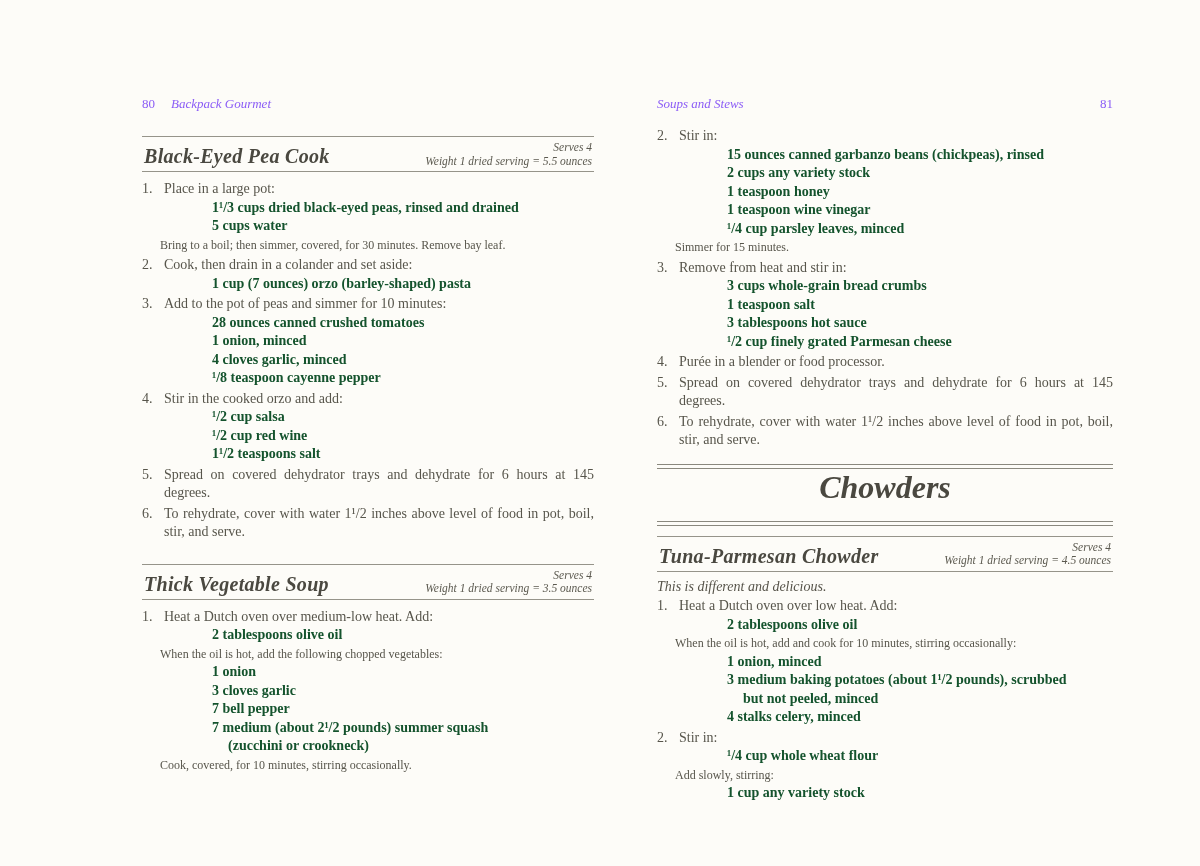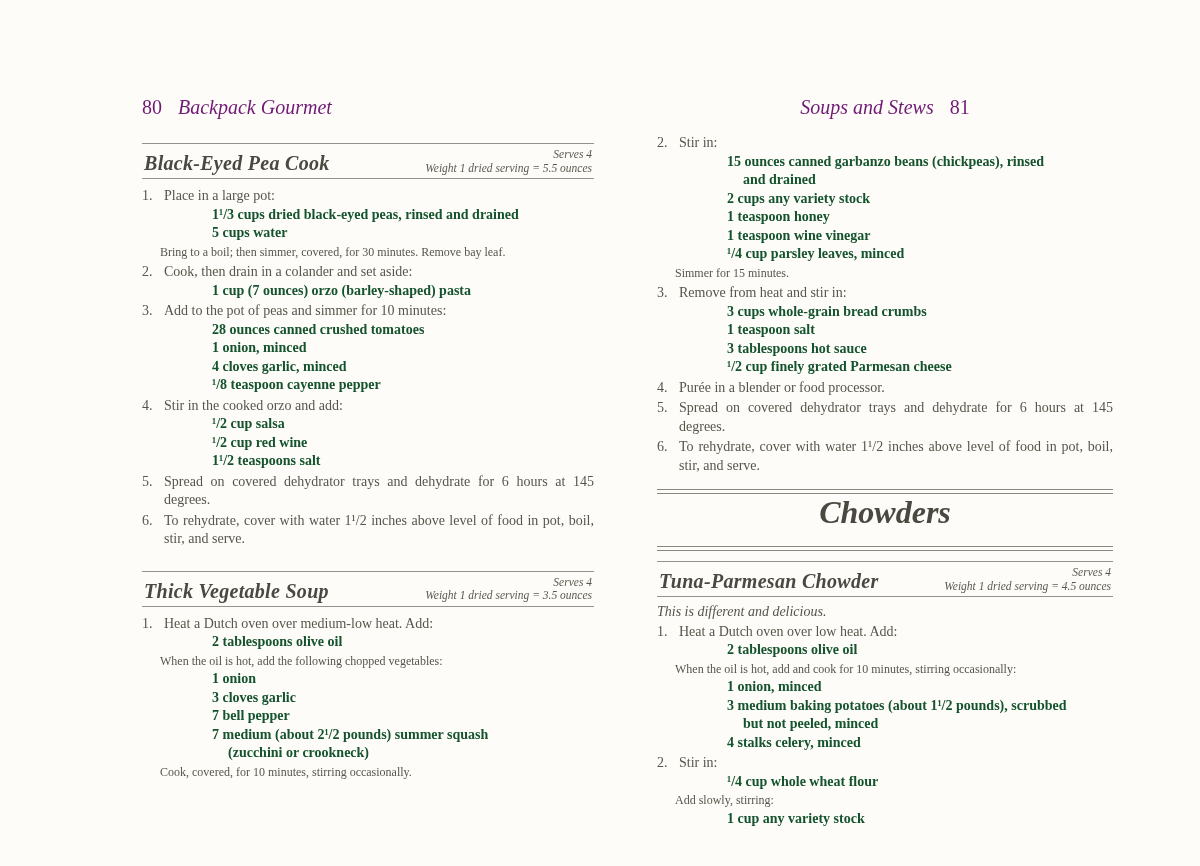--- a/index.html
+++ b/index.html
@@ -10,23 +10,23 @@
     color: #57554b;
     position: relative;
     overflow: hidden;
   }
   .page { position: absolute; top: 96px; }
   .page.left  { left: 142px; width: 452px; }
   .page.right { left: 657px; width: 456px; }
 
   .page-header {
     display: flex; align-items: baseline; gap: 16px;
-    font-size: 20px; color: #701a75;
-  }
-  .page-header.right-align { justify-content: center; }
+    font-size: 13px; color: #8b5cf6;
+  }
+  .page-header.right-align { justify-content: space-between; }
   .page-header .italic { font-style: italic; }
   .page.left .page-header { margin-bottom: 24px; }
   .page.right .page-header { margin-bottom: 15px; }
 
   .title-block {
     border-top: 1px solid #96948a;
     border-bottom: 1px solid #96948a;
     padding: 4px 2px 3px 2px;
     display: flex; justify-content: space-between; align-items: flex-end;
   }
@@ -180,21 +180,20 @@
   </div>
 
   <div class="steps">
 
     <div class="step">
       <div class="step-line">
         <span class="step-num">2.</span>
         <span>Stir in:</span>
       </div>
       <div class="ing">15 ounces canned garbanzo beans (chickpeas), rinsed</div>
-      <div class="ing cont">and drained</div>
       <div class="ing">2 cups any variety stock</div>
       <div class="ing">1 teaspoon honey</div>
       <div class="ing">1 teaspoon wine vinegar</div>
       <div class="ing">¹/4 cup parsley leaves, minced</div>
       <div class="note">Simmer for 15 minutes.</div>
     </div>
 
     <div class="step">
       <div class="step-line">
         <span class="step-num">3.</span>

